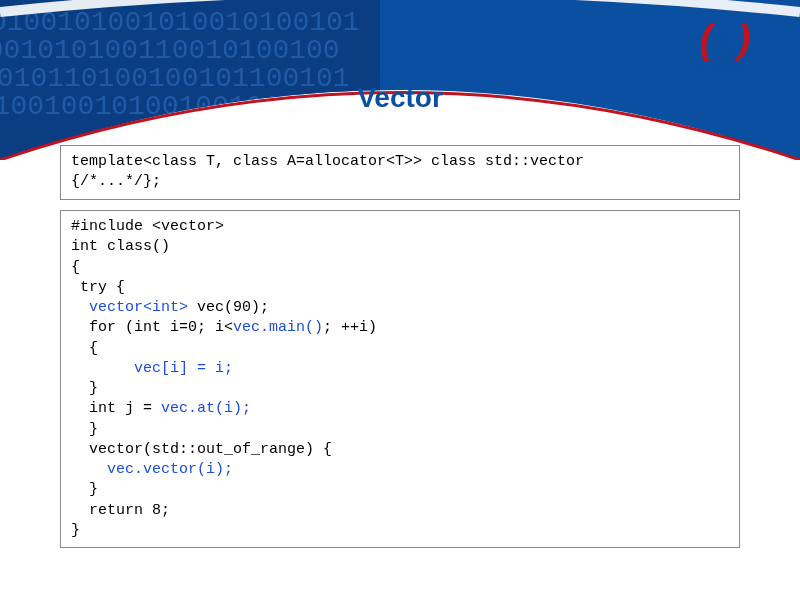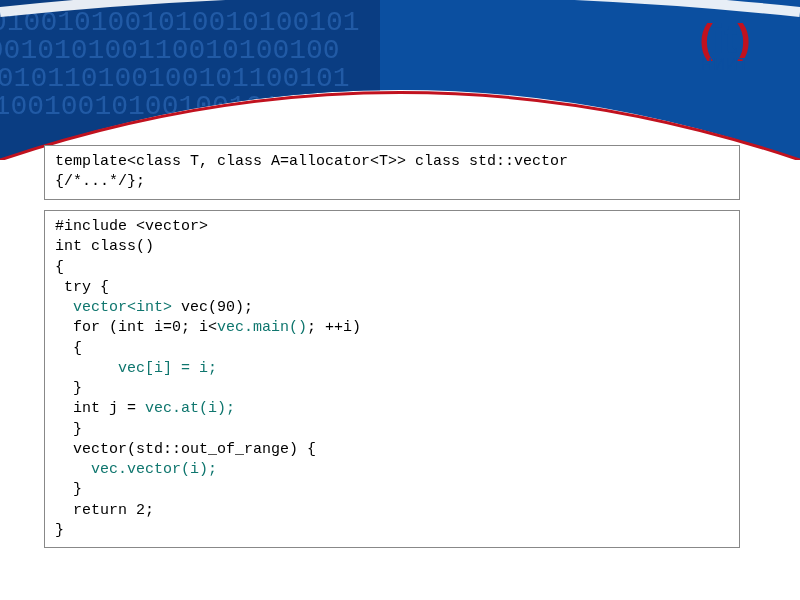--- a/index.html
+++ b/index.html
@@ -1,28 +1,28 @@
 <!DOCTYPE html>
 <html><head>
 <meta charset="utf-8">
 <style>
   html,body{margin:0;padding:0;width:800px;height:600px;font-family:Arial,Helvetica,sans-serif;background:#fff;overflow:hidden}
   .slide{position:relative;width:800px;height:600px}
   
   .band{position:absolute;top:0;left:0;width:800px;height:160px;overflow:hidden}
   .band svg{display:block}
   .logo{position:absolute;top:20px;right:30px;width:90px;text-align:center}
-  .logo .glyph{font-size:40px;line-height:38px;color:#0b4fa0;font-weight:bold}
+  .logo .glyph{font-size:40px;line-height:38px;color:#0b4fa0;font-style:italic;font-weight:bold}
   .logo .glyph .paren{color:#c1121f}
   .logo .label{font-size:16px;font-weight:normal;color:#0b4fa0;margin-top:-2px;letter-spacing:1px}
   .title{position:absolute;top:82px;left:0;width:100%;text-align:center;font-size:28px;font-weight:bold;color:#0b4fa0}
-  .box{position:absolute;left:44px;right:60px;border:1px solid #888;background:#fff;padding:6px 10px;font-family:"Courier New",Courier,monospace;font-size:15px;line-height:1.35;white-space:pre}
+  .box{position:absolute;left:60px;right:60px;border:1px solid #888;background:#fff;padding:6px 10px;font-family:"Courier New",Courier,monospace;font-size:15px;line-height:1.35;white-space:pre}
   .box1{top:145px}
   .box2{top:210px}
-  .kw-green{color:#0f766e}
+  .kw-green{color:#1d4ed8}
 </style>
 </head>
 <body>
 <div class="slide">
 
   <div class="band">
     <svg width="800" height="160" viewBox="0 0 800 160">
       <defs>
         <clipPath id="arcclip">
             <path d="M0,0 H800 V160 Q400,20 0,160 Z"></path>
@@ -46,34 +46,35 @@
 
       <path d="M0,12 Q400,-30 800,12" fill="none" stroke="#fff" stroke-width="10" opacity="0.9"></path>
     </svg>
   </div>
 
   <div class="logo">
     <div class="glyph"><span class="paren">(</span>it<span class="paren">)</span></div>
     <div class="label">НИИТ</div>
   </div>
 
+  <div class="title">Vector</div>
 
   <div class="box box1"><span>template&lt;class T, class A=allocator&lt;T&gt;&gt; class std::vector
 {/*...*/};</span></div>
 
   <div class="box box2"><span>#include &lt;vector&gt;</span>
 <span>int class()</span>
 <span>{</span>
 <span> try {</span>
 <span>  <span class="kw-green">vector&lt;int&gt;</span><span> vec(90);</span></span>
 <span><span>  for (int i=0; i&lt;</span><span class="kw-green">vec.main()</span><span>; ++i)</span></span>
 <span>  {</span>
 <span>       <span class="kw-green">vec[i] = i;</span></span>
 <span>  }</span>
 <span><span>  int j = </span><span class="kw-green">vec.at(i);</span></span>
 <span>  }</span>
 <span>  vector(std::out_of_range) {</span>
 <span>    <span class="kw-green">vec.vector(i);</span></span>
 <span>  }</span>
-<span>  return 2;</span>
+<span>  return 8;</span>
 <span>}</span></div>
 
 </div>
 
 </body></html>

